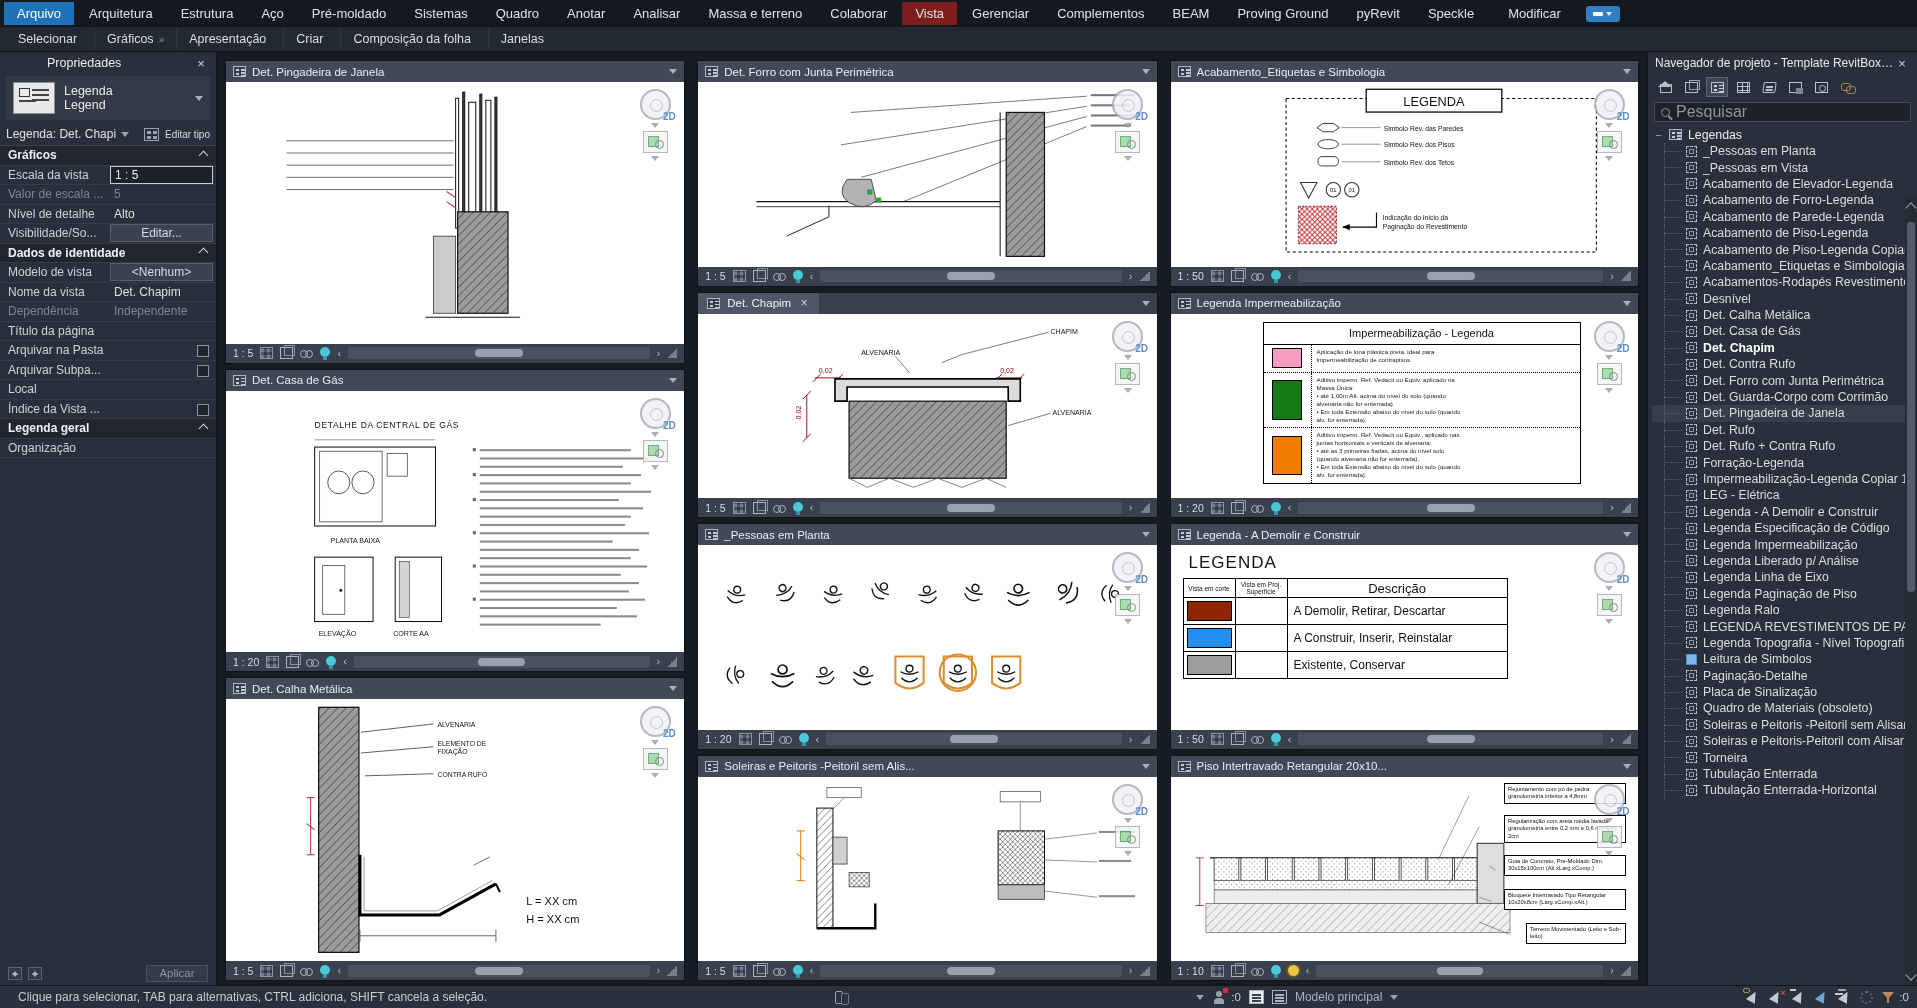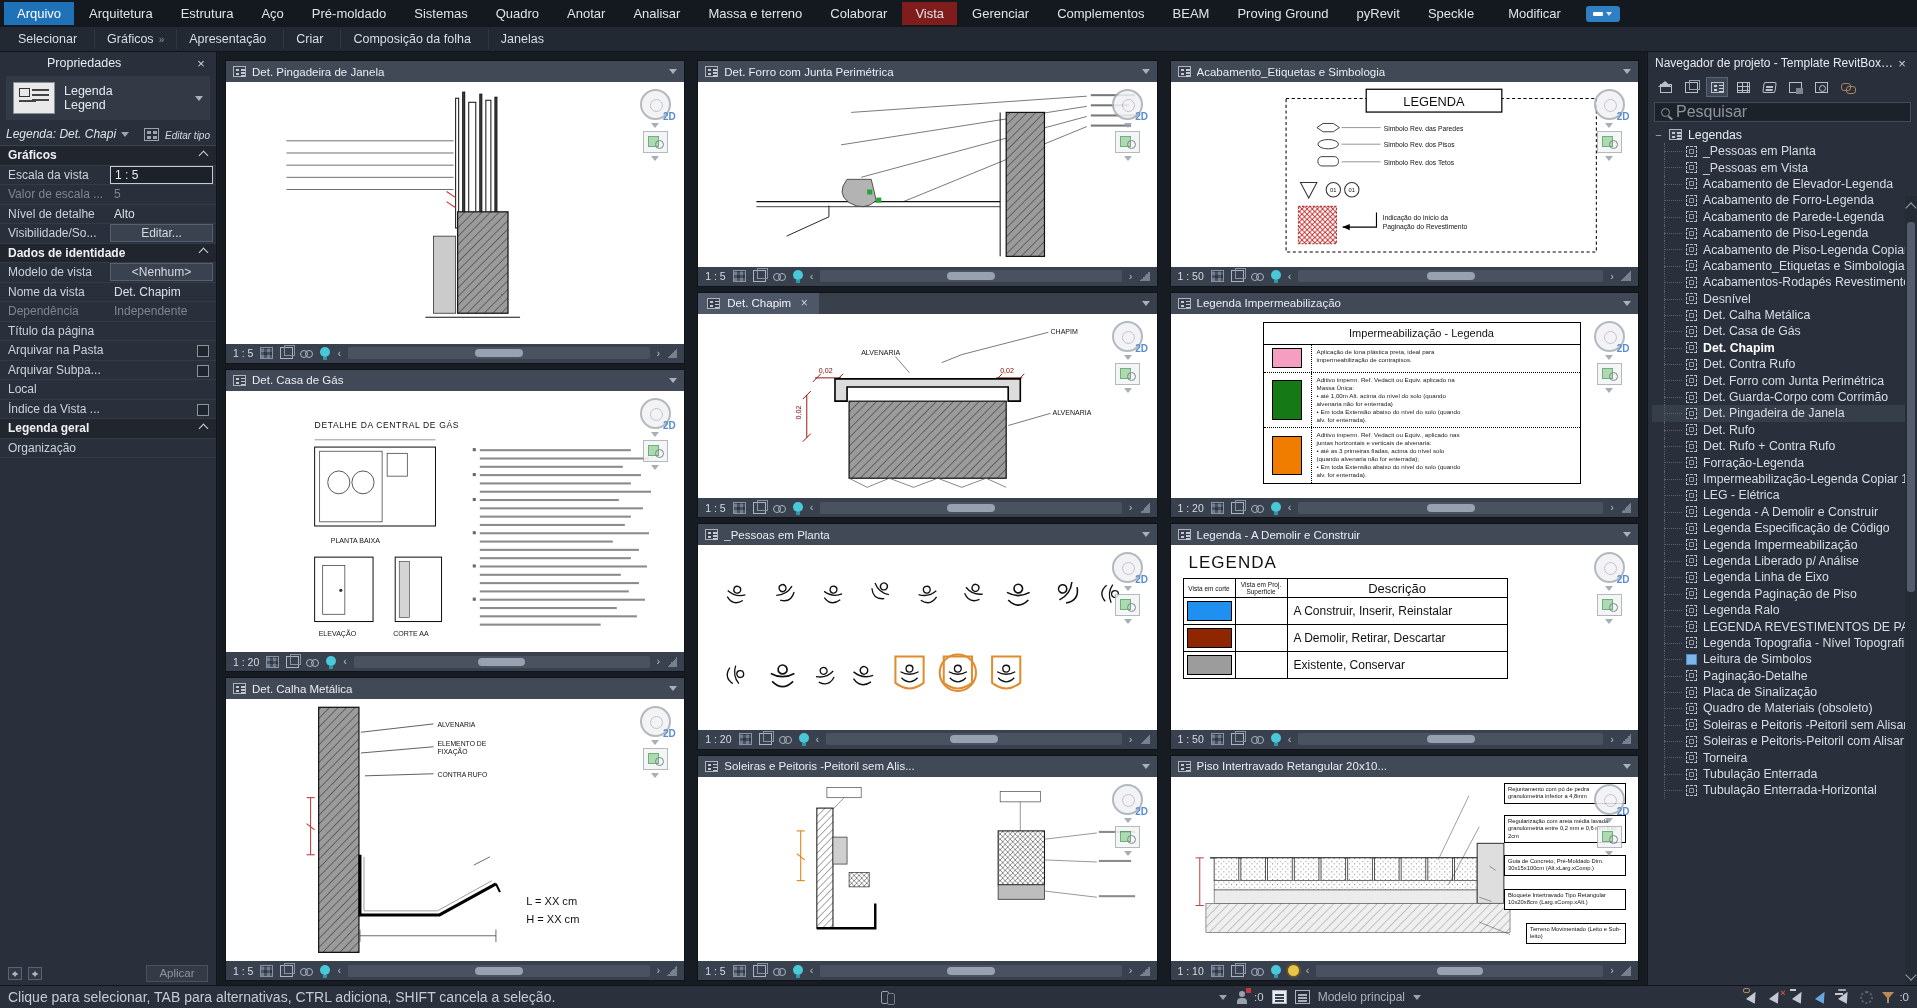--- a/index.html
+++ b/index.html
@@ -33,21 +33,21 @@
   .p-head .sp { flex:1; }
   .x-btn { color:#cfd4da; font-size:13px; width:16px; text-align:center; cursor:default; }
   .p-type { margin:2px 6px; background:#333a46; display:flex; align-items:center; gap:9px; padding:6px 7px; }
   .p-thumb { width:42px; height:32px; background:#e9e9ea; border:1px solid #8a8f97; position:relative; }
   .p-thumb::before { content:""; position:absolute; left:5px; top:5px; width:9px; height:7px; border:1px solid #333; }
   .p-thumb::after { content:""; position:absolute; left:18px; top:6px; width:17px; height:2px; background:#444; box-shadow:0 5px 0 #444, 0 10px 0 #444, -13px 11px 0 #444; }
   .p-type .tt { flex:1; }
   .p-type .tt .l1 { color:#e6eaef; font-size:12.5px; }
   .p-type .tt .l2 { color:#e6eaef; font-size:12.5px; }
   .p-type .car { width:0;height:0;border-left:4px solid transparent;border-right:4px solid transparent;border-top:5px solid #aab1bb; }
-  .p-sel { display:flex; align-items:flex-end; gap:6px; padding:5px 6px 4px; border-bottom:1px solid #3a4149;font-style:italic; }
+  .p-sel { display:flex; align-items:center; gap:6px; padding:5px 6px 4px; border-bottom:1px solid #3a4149; }
   .p-sel .sel { flex:1; display:flex; align-items:center; color:#dde2e8; font-size:12px; white-space:nowrap; overflow:hidden; }
   .p-sel .sel .car { margin-left:5px; width:0;height:0;border-left:4px solid transparent;border-right:4px solid transparent;border-top:5px solid #9aa2ad; flex:0 0 auto;}
   .edit-ic { width:15px; height:13px; border:1px solid #9aa2ad; position:relative; flex:0 0 auto;}
   .edit-ic::before { content:""; position:absolute; left:2px; top:2px; width:4px; height:3px; background:#9aa2ad; box-shadow:0 5px 0 #9aa2ad, 6px 0 0 #9aa2ad, 6px 5px 0 #9aa2ad; }
   .p-grid { flex:1; overflow:hidden; }
   .prow { display:flex; align-items:center; min-height:19.5px; border-bottom:1px solid #343b45; padding-left:8px; }
   .prow .pl { width:102px; flex:0 0 auto; white-space:nowrap; overflow:hidden; font-size:12px; }
   .prow .pv { flex:1; margin-right:3px; white-space:nowrap; overflow:hidden; font-size:12px; color:#dbe0e6; padding:1px 4px; }
   .prow.sec { background:#20252e; font-weight:bold; color:#eef1f4; }
   .prow.sec .pl { width:auto; flex:1; }
@@ -177,21 +177,21 @@
   .ti.blue .t-ic { background:#7cb7e8; border:1px solid #4a8ecb; }
   .ti.blue .t-ic::before { border:none; }
   .vscroll { position:absolute; right:0; top:70px; bottom:0; width:12px; background:#262c35; }
   .vscroll .vthumb { position:absolute; left:2px; right:2px; top:26px; height:370px; background:#525c6b; border-radius:3px; }
   .vchev { position:absolute; left:2px; width:8px; height:8px; border-left:1.5px solid #9aa1ac; border-top:1.5px solid #9aa1ac; }
   .vchev.up { top:8px; transform:rotate(45deg); }
   .vchev.dn { bottom:6px; transform:rotate(225deg); }
 
   
   .statusbar { height:23px; background:#2a313c; display:flex; align-items:center; padding:0 8px; gap:8px; flex:0 0 auto; border-top:1px solid #11151b; }
-  .sb-hint { font-size:14px; color:#c6ccd4; white-space:nowrap; }
+  .sb-hint { font-size:12px; color:#c6ccd4; white-space:nowrap;margin-left:10px; }
   .sb-sp { flex:1; }
   .sb-ic { width:15px; height:14px; position:relative; flex:0 0 auto; }
   .ws-ic::before { content:""; position:absolute; left:1px; top:1px; width:6px; height:11px; border:1.5px solid #9aa2ad; border-radius:2px; }
   .ws-ic::after { content:""; position:absolute; left:7px; top:3px; width:6px; height:10px; border:1.5px solid #737c89; border-radius:2px; background:#2a313c; }
   .sb-car { width:0;height:0;border-left:4px solid transparent;border-right:4px solid transparent;border-top:5px solid #9aa1ac; }
   .person-ic::before { content:""; position:absolute; left:4px; top:1px; width:6px; height:6px; border-radius:50%; background:#9aa2ad; }
   .person-ic::after { content:""; position:absolute; left:2px; top:8px; width:10px; height:6px; border-radius:4px 4px 0 0; background:#9aa2ad; }
   .flag { position:absolute; right:-1px; top:-2px; width:5px; height:5px; background:#c43a3a; }
   .sb-count { font-size:11.5px; color:#c6ccd4; margin-left:-4px; }
   .list-ic { border:1px solid #aab2bd; background:#e8ebef; }
@@ -1005,32 +1005,32 @@
                     <tr>
                   <th class="dem-h1">Vista em corte</th>
                   <th class="dem-h2">Vista em Proj. Superfície</th>
                   <th class="dem-h3">Descrição</th>
                 </tr>
                 </tbody>
                   <tbody>
 
                     <tr>
                       <td class="dem-sw">
+                        <div style="background: rgb(143, 38, 0);"></div>
+                      </td>
+                      <td></td>
+                      <td class="dem-desc">A Demolir, Retirar, Descartar</td>
+                    </tr>
+
+                    <tr>
+                      <td class="dem-sw">
                         <div style="background: rgb(31, 143, 240);"></div>
                       </td>
                       <td></td>
                       <td class="dem-desc">A Construir, Inserir, Reinstalar</td>
-                    </tr>
-
-                    <tr>
-                      <td class="dem-sw">
-                        <div style="background: rgb(143, 38, 0);"></div>
-                      </td>
-                      <td></td>
-                      <td class="dem-desc">A Demolir, Retirar, Descartar</td>
                     </tr>
 
                     <tr>
                       <td class="dem-sw">
                         <div style="background: rgb(156, 156, 156);"></div>
                       </td>
                       <td></td>
                       <td class="dem-desc">Existente, Conservar</td>
                     </tr>
                   </tbody>

